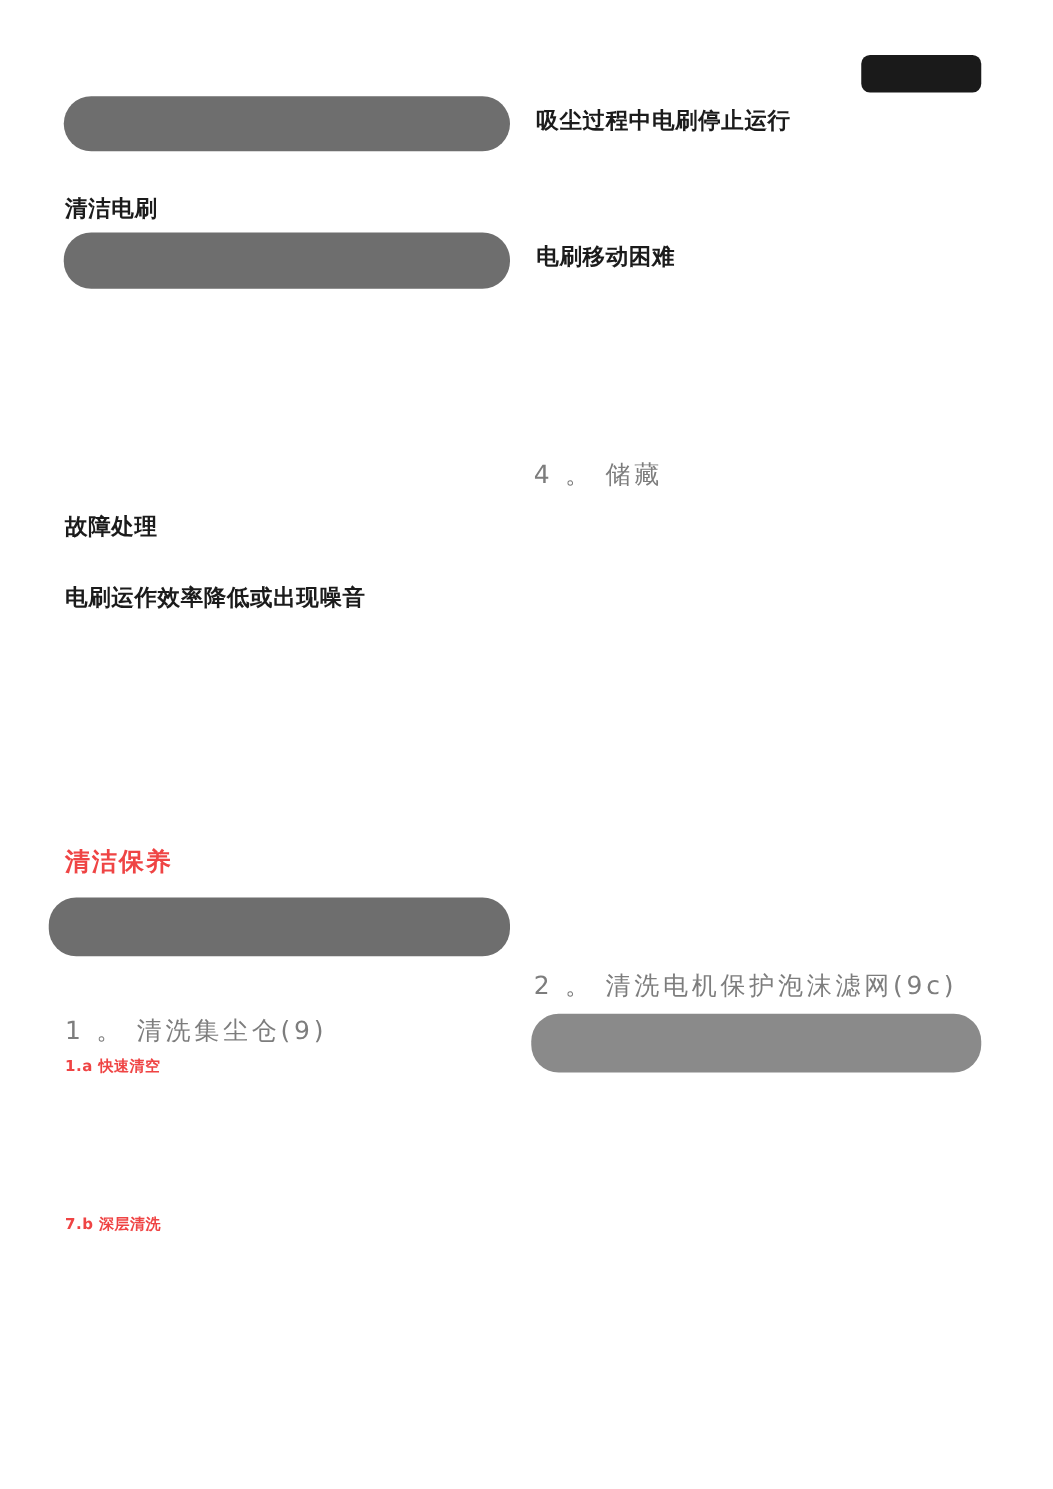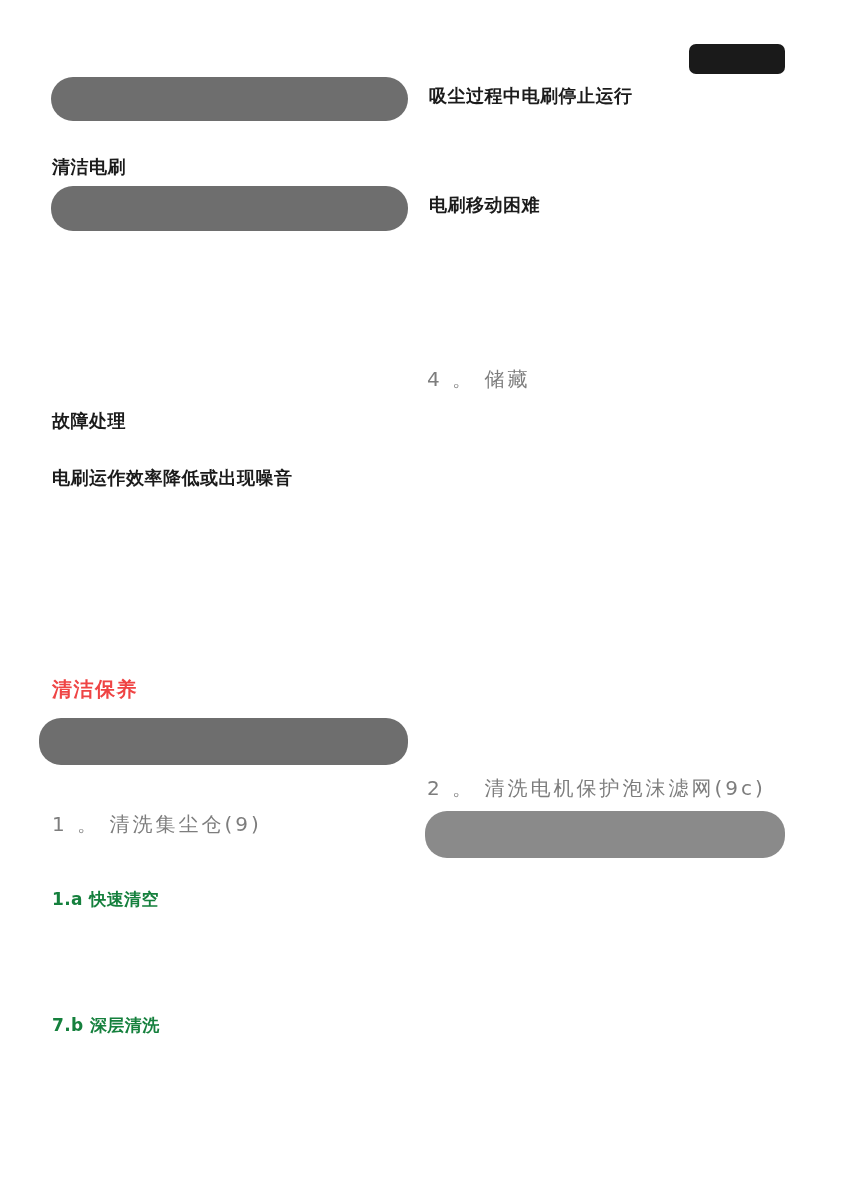--- a/index.html
+++ b/index.html
@@ -48,26 +48,25 @@
     white-space: nowrap;
   }
   .heading-dark {
     color: #ef4444;
     font-size: 20px;
     font-weight: 700;
     letter-spacing: 1.5px;
     white-space: nowrap;
   }
   .sub-label {
-    color: #15803d;
-    font-size: 17px;
+    color: #ef4444;
+    font-size: 12px;
     font-weight: 700;
     letter-spacing: 0.4px;
     white-space: nowrap;
-    margin-top: 43px;
   }
 </style>
 </head>
 <body>
 
 <div class="page">
 
   <div class="abs corner-tab" style="left:689px; top:44px; width:96px; height:30px;"></div>
 
   <div class="abs redaction-bar" style="left:51px; top:77px; width:357px; height:44px;"></div>

